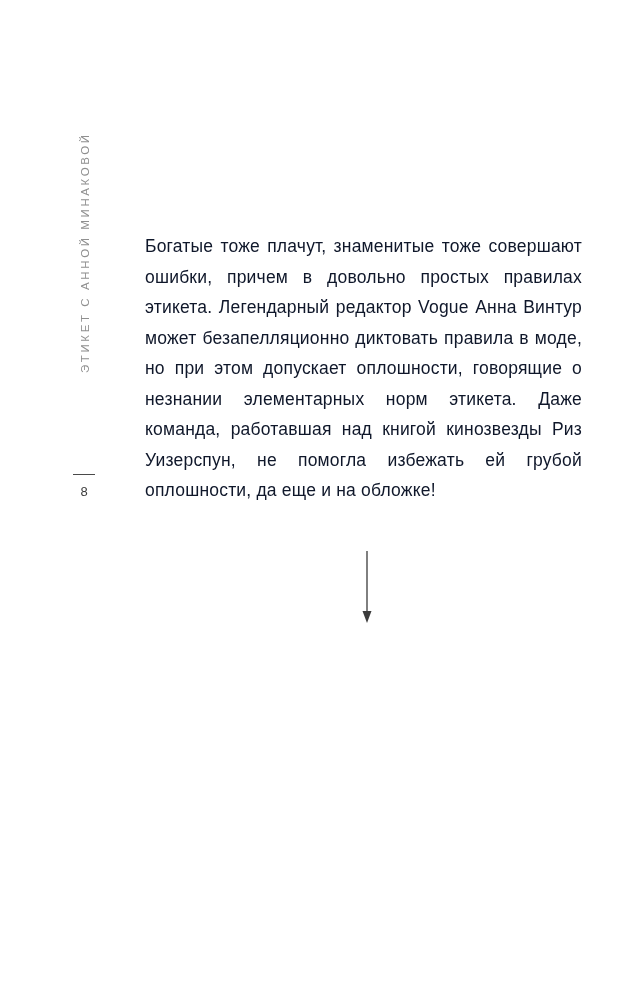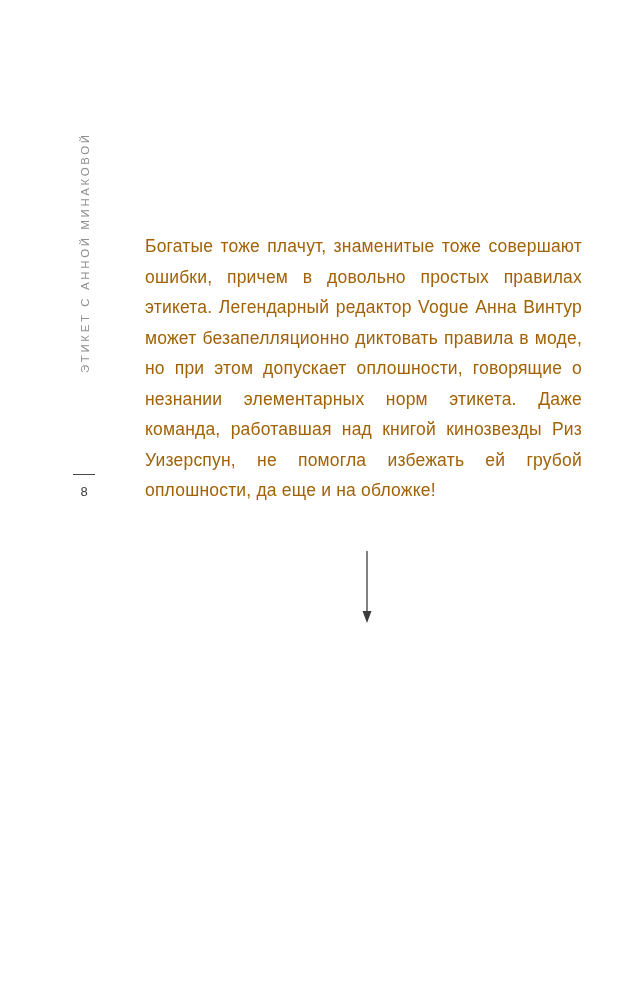--- a/index.html
+++ b/index.html
@@ -50,21 +50,21 @@
   }
 
   
   .body-text {
     position: absolute;
     left: 145px;
     top: 231px;
     width: 437px;
     font-size: 17.5px;
     line-height: 30.5px;
-    color: #a16207;
+    color: #0f172a;
     text-align: justify;
     letter-spacing: 0.2px;
   }
 
   
   .down-arrow {
     position: absolute;
     left: 360px;
     top: 551px;
     width: 14px;

